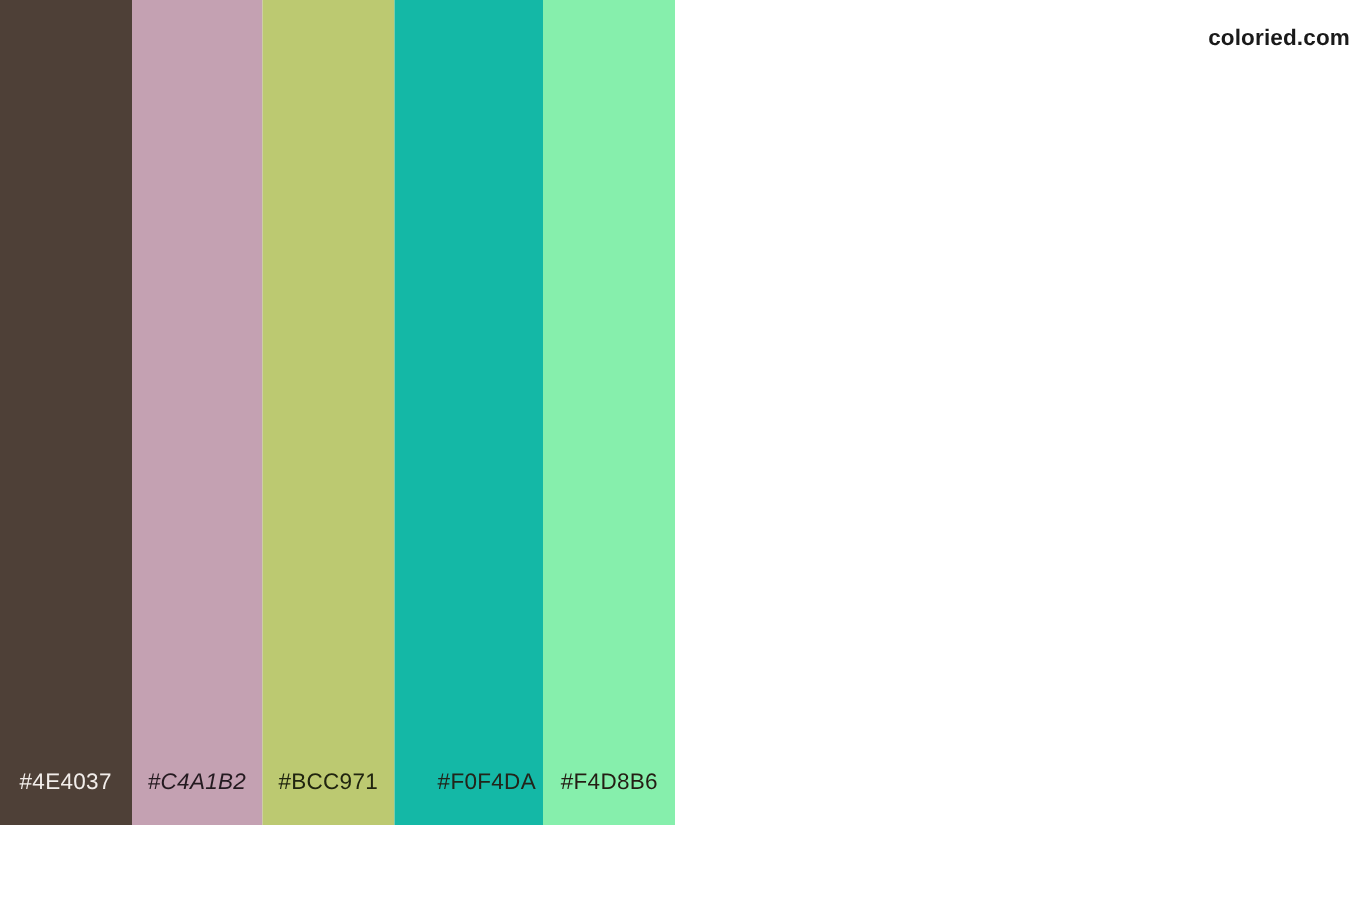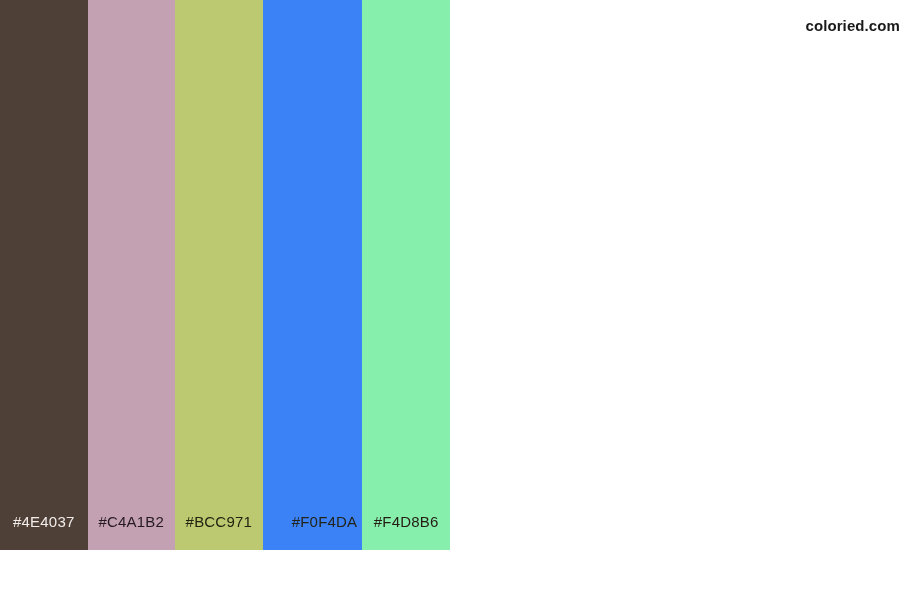--- a/index.html
+++ b/index.html
@@ -73,29 +73,29 @@
 <body>
 
 <div id="palette-page">
 
   <div id="swatch-strip">
 
     <div class="swatch" style="background-color: rgb(78, 64, 55);">
       <span class="swatch-label" style="color: rgb(242, 237, 234);">#4E4037</span>
     </div>
 
-    <div class="swatch" style="background-color: rgb(196, 161, 178);">
+    <div class="swatch" style="background-color: rgb(196, 161, 178); font-style: italic;">
       <span class="swatch-label" style="color: rgb(36, 26, 32);">#C4A1B2</span>
     </div>
 
     <div class="swatch" style="background-color: rgb(188, 201, 113);">
       <span class="swatch-label" style="color: rgb(32, 36, 15);">#BCC971</span>
     </div>
 
-    <div class="swatch" style="background-color: #3b82f6; padding-left: 24px;">
+    <div class="swatch" style="background-color: #14b8a6; padding-left: 24px;">
       <span class="swatch-label" style="color: rgb(34, 36, 26);">#F0F4DA</span>
     </div>
 
     <div class="swatch" style="background-color: #86efac;">
       <span class="swatch-label" style="color: rgb(36, 29, 20);">#F4D8B6</span>
     </div>
 
   </div>
 
   <div id="footer">

